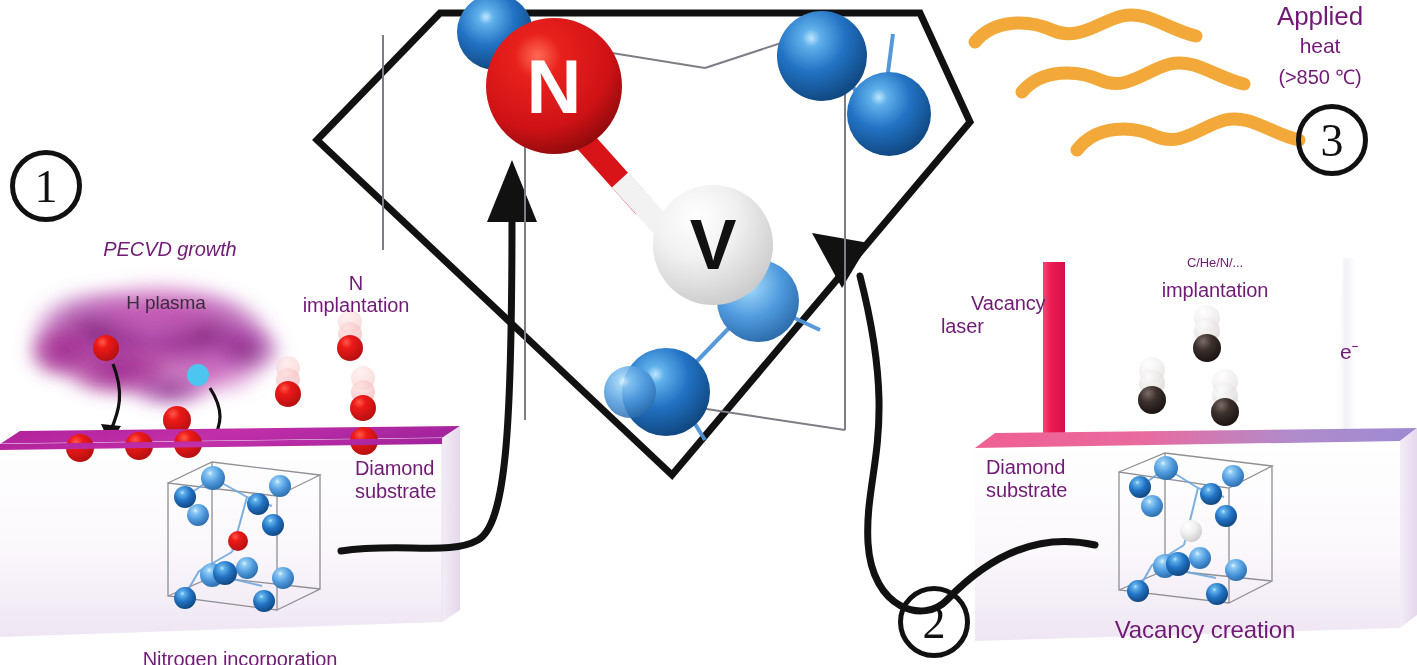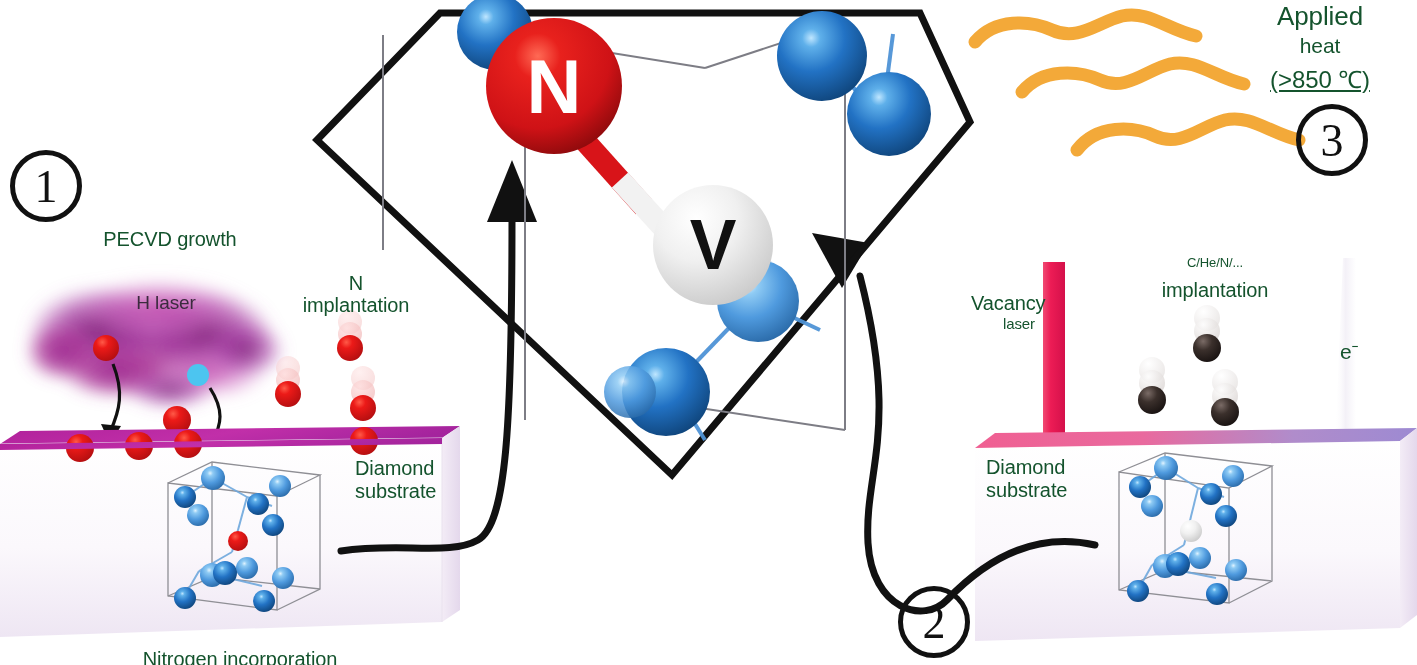--- a/index.html
+++ b/index.html
@@ -19,21 +19,21 @@
     overflow: hidden;
   }
   .layer {
     position: absolute;
     left: 0; top: 0;
     width: 1417px;
     height: 665px;
   }
   .lbl {
     position: absolute;
-    color: #14532d;
+    color: #701a75;
     font-family: "Liberation Sans", sans-serif;
     line-height: 1.14;
     white-space: pre;
     letter-spacing: -0.1px;
   }
   .lbl.center { text-align: center; }
   .step-badge {
     position: absolute;
     border: 5px solid #111111;
     border-radius: 50%;
@@ -363,44 +363,45 @@
   </div>
 
   <div class="step-badge" style="left:898px; top:586px; width:72px; height:72px; font-size:46px;">
     <span>2</span>
   </div>
 
   <div class="step-badge" style="left:1296px; top:104px; width:72px; height:72px; font-size:46px;">
     <span>3</span>
   </div>
 
-  <div class="lbl center" style="left:60px; top:228px; width:220px; font-size:20px;">PECVD growth</div>
-
-  <div class="lbl center" style="left:66px; top:292px; width:200px; font-size:19px; color:#3b2b3e;">H laser</div>
+  <div class="lbl center" style="left:60px; top:238px; width:220px; font-size:20px;font-style:italic;">PECVD growth</div>
+
+  <div class="lbl center" style="left:66px; top:292px; width:200px; font-size:19px; color:#3b2b3e;">H plasma</div>
 
   <div class="lbl center" style="left:270px; top:272px; width:172px; font-size:20px;">N</div>
   <div class="lbl center" style="left:270px; top:294px; width:172px; font-size:20px;">implantation</div>
 
   <div class="lbl" style="left:355px; top:457px; font-size:20px;">Diamond</div>
   <div class="lbl" style="left:355px; top:480px; font-size:20px;">substrate</div>
 
   <div class="lbl center" style="left:50px; top:628px; width:380px; font-size:20px;margin-top:20px;">Nitrogen incorporation</div>
 
   <div class="lbl" style="left:971px; top:292px; font-size:20px;">Vacancy</div>
-  <div class="lbl" style="left:1003px; top:315px; font-size:15px;">laser</div>
+  <div class="lbl" style="left:941px; top:315px; font-size:20px;">laser</div>
 
   <div class="lbl center" style="left:1115px; top:256px; width:200px; font-size:13px;">C/He/N/...</div>
   <div class="lbl center" style="left:1115px; top:279px; width:200px; font-size:20px;">implantation</div>
 
   <div class="lbl" style="left:1340px; top:340px; font-size:21px;">e⁻</div>
 
   <div class="lbl" style="left:986px; top:456px; font-size:20px;">Diamond</div>
   <div class="lbl" style="left:986px; top:479px; font-size:20px;">substrate</div>
 
+  <div class="lbl center" style="left:1050px; top:616px; width:310px; font-size:24px;">Vacancy creation</div>
 
   <div class="lbl center" style="left:1230px; top:2px; width:180px; font-size:26px;">Applied</div>
   <div class="lbl center" style="left:1230px; top:34px; width:180px; font-size:21px;">heat</div>
-  <div class="lbl center" style="left:1230px; top:66px; width:180px; font-size:24px;text-decoration:underline;">(&gt;850 ℃)</div>
+  <div class="lbl center" style="left:1230px; top:66px; width:180px; font-size:20px;">(&gt;850 ℃)</div>
 
   <div class="atom-label" style="left:506px; top:38px; width:96px; height:96px; font-size:76px; color:#ffffff;">N</div>
   <div class="atom-label" style="left:665px; top:199px; width:96px; height:92px; font-size:70px; color:#111111;">V</div>
 
 </div>
 
 </body></html>

